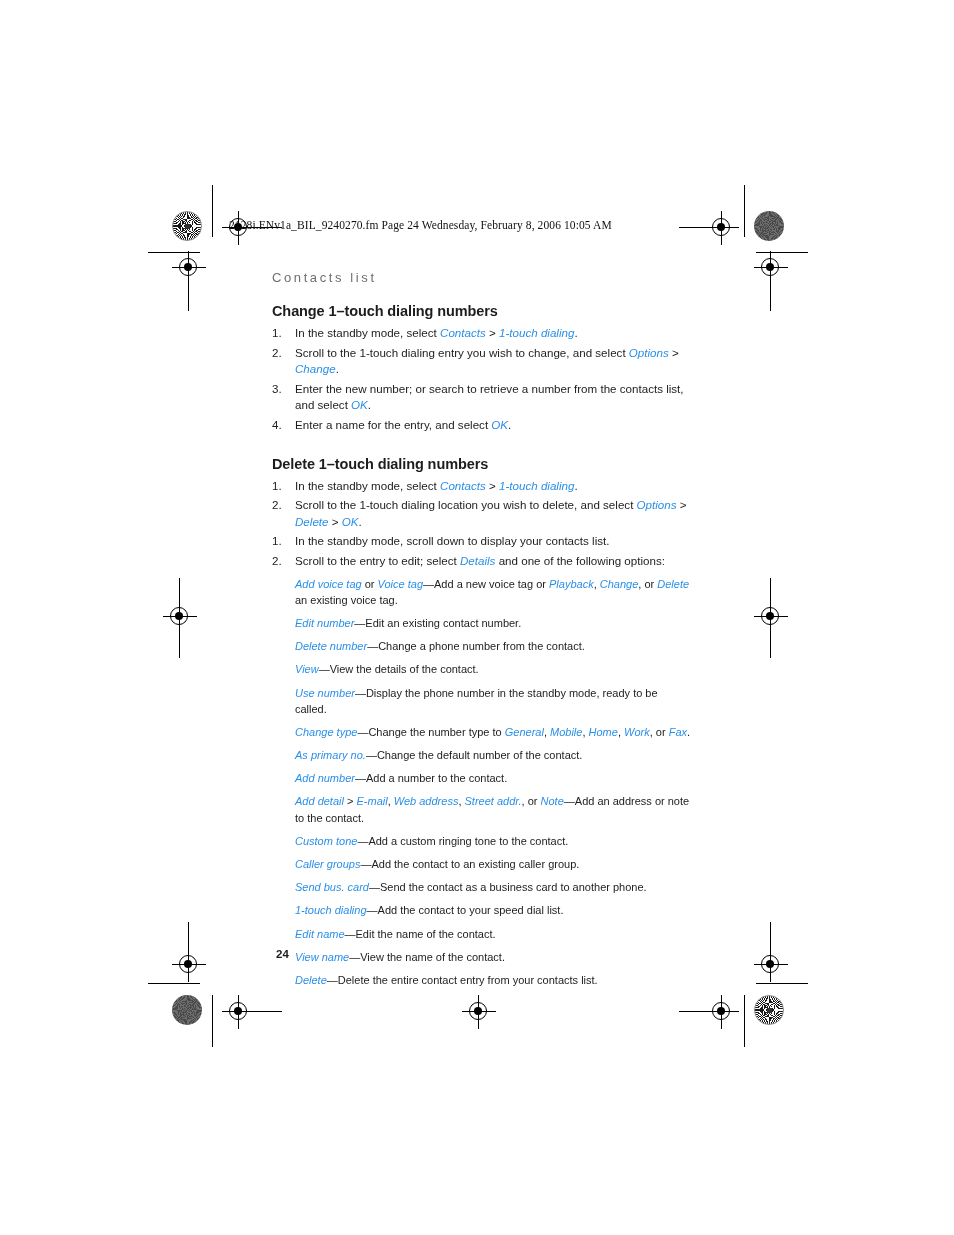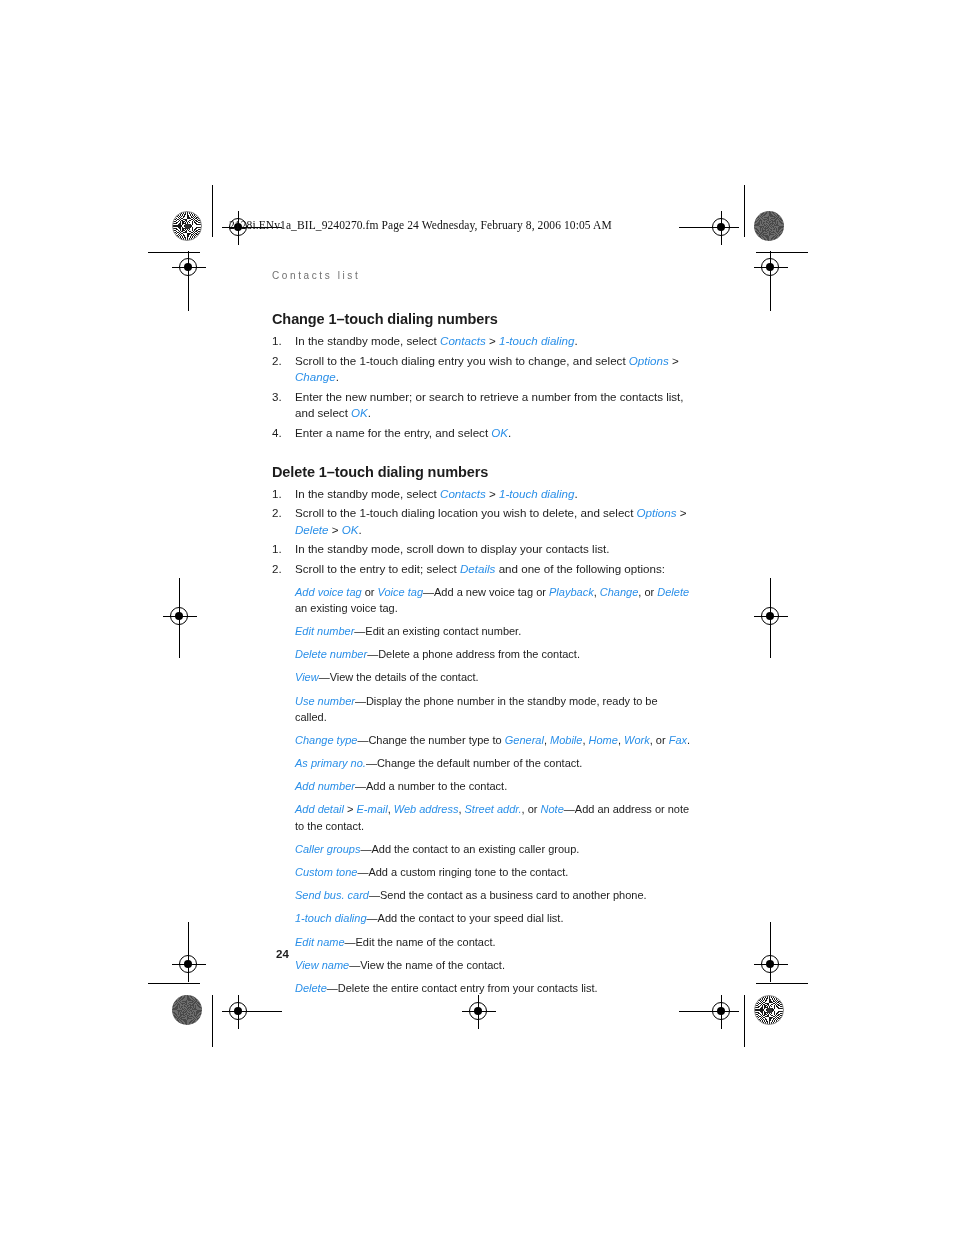--- a/index.html
+++ b/index.html
@@ -99,24 +99,24 @@
 
   
   .page-body {
     position: absolute;
     left: 272px;
     top: 270px;
     width: 420px;
   }
 
   .running-head {
-    font-size: 10px;
+    font-size: 13px;
     color: #6f6f6f;
     letter-spacing: 2.6px;
-    margin: 0 0 30px 0;
+    margin: 0 0 18px 0;
     font-weight: normal;
   }
 
   h2.sub-head {
     font-size: 14.5px;
     font-weight: bold;
     color: #1d1d1d;
     margin: 0 0 6px 0;
     letter-spacing: -0.1px;
   }
@@ -320,29 +320,29 @@
       <li><span class="num">2.</span><span>Scroll to the 1-touch dialing location you wish to delete, and select </span><span class="ui">Options</span><span> &gt; </span><span class="ui">Delete</span><span> &gt; </span><span class="ui">OK</span><span>.</span></li>
     </ol>
 
   <ol class="steps">
       <li><span class="num">1.</span><span>In the standby mode, scroll down to display your contacts list.</span></li>
       <li><span class="num">2.</span><span>Scroll to the entry to edit; select </span><span class="ui">Details</span><span> and one of the following options:</span></li>
     </ol>
   <ul class="opts">
       <li><span class="ui">Add voice tag</span><span> or </span><span class="ui">Voice tag</span><span>—Add a new voice tag or </span><span class="ui">Playback</span><span>, </span><span class="ui">Change</span><span>, or </span><span class="ui">Delete</span><span> an existing voice tag.</span></li>
       <li><span class="ui">Edit number</span><span>—Edit an existing contact number.</span></li>
-      <li><span class="ui">Delete number</span><span>—Delete a phone address from the contact.</span></li>
+      <li><span class="ui">Delete number</span><span>—Change a phone number from the contact.</span></li>
       <li><span class="ui">View</span><span>—View the details of the contact.</span></li>
       <li><span class="ui">Use number</span><span>—Display the phone number in the standby mode, ready to be called.</span></li>
       <li><span class="ui">Change type</span><span>—Change the number type to </span><span class="ui">General</span><span>, </span><span class="ui">Mobile</span><span>, </span><span class="ui">Home</span><span>, </span><span class="ui">Work</span><span>, or </span><span class="ui">Fax</span><span>.</span></li>
       <li><span class="ui">As primary no.</span><span>—Change the default number of the contact.</span></li>
       <li><span class="ui">Add number</span><span>—Add a number to the contact.</span></li>
       <li><span class="ui">Add detail</span><span> &gt; </span><span class="ui">E-mail</span><span>, </span><span class="ui">Web address</span><span>, </span><span class="ui">Street addr.</span><span>, or </span><span class="ui">Note</span><span>—Add an address or note to the contact.</span></li>
+      <li><span class="ui">Custom tone</span><span>—Add a custom ringing tone to the contact.</span></li>
       <li><span class="ui">Caller groups</span><span>—Add the contact to an existing caller group.</span></li>
-      <li><span class="ui">Custom tone</span><span>—Add a custom ringing tone to the contact.</span></li>
       <li><span class="ui">Send bus. card</span><span>—Send the contact as a business card to another phone.</span></li>
       <li><span class="ui">1-touch dialing</span><span>—Add the contact to your speed dial list.</span></li>
       <li><span class="ui">Edit name</span><span>—Edit the name of the contact.</span></li>
       <li><span class="ui">View name</span><span>—View the name of the contact.</span></li>
       <li><span class="ui">Delete</span><span>—Delete the entire contact entry from your contacts list.</span></li>
     </ul>
 
 </div>
 
 <div class="page-num">24</div>

